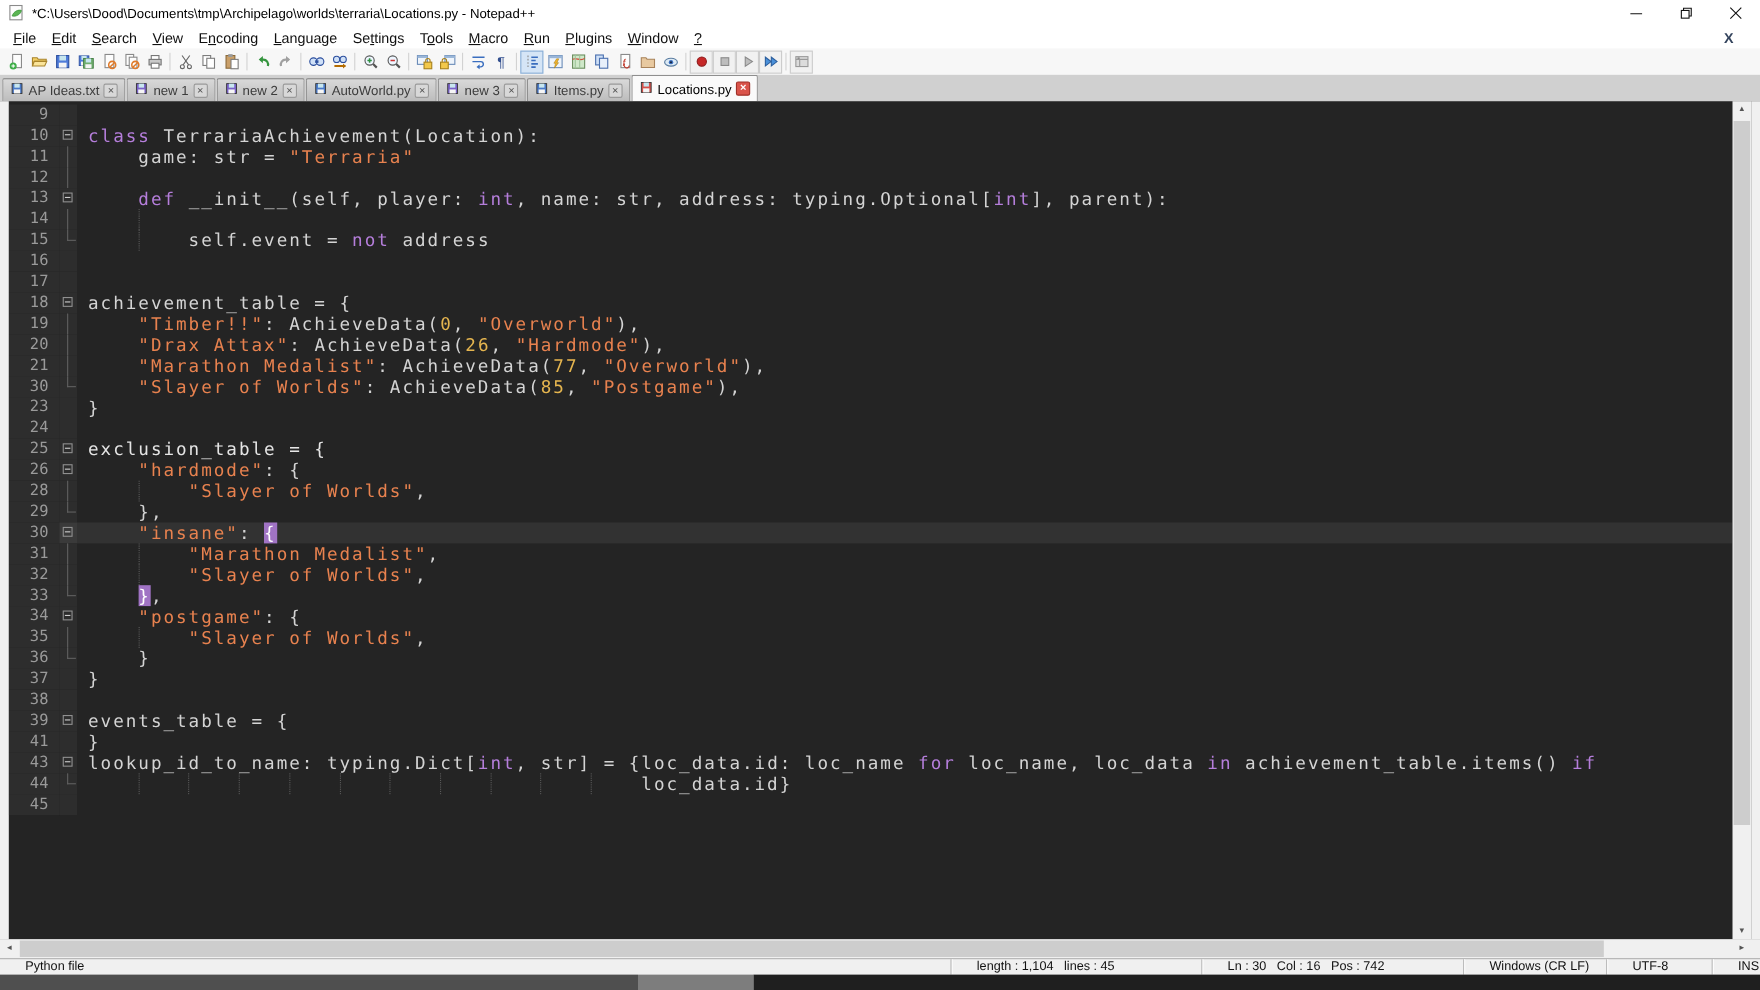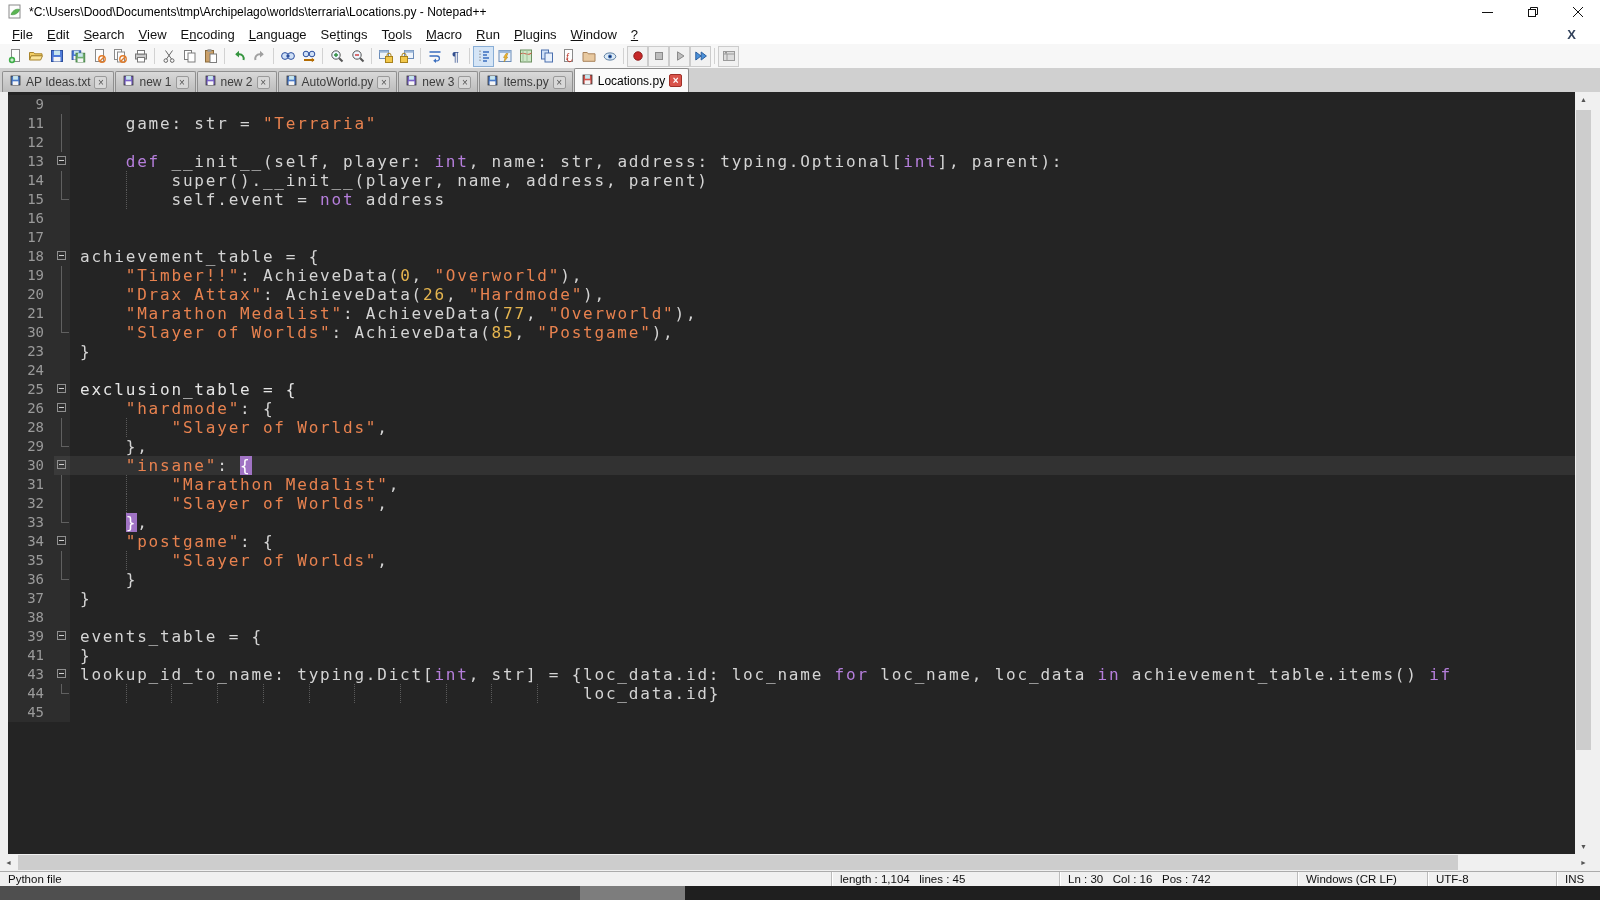--- a/index.html
+++ b/index.html
@@ -57,23 +57,23 @@
   .vs-arrow.bottom { position:absolute; bottom:0; left:0; right:0; }
   .vs-thumb { position:absolute; left:1px; width:15px; top:18px; height:640px; background:#cdcdcd; }
   .hscroll { height:17px; flex:none; background:#f0f0f0; position:relative; font-size:7px; color:#555; }
   .hs-arrow { position:absolute; top:0; width:17px; height:17px; display:flex; align-items:center; justify-content:center; }
   .hs-arrow.left { left:0; }
   .hs-arrow.right { right:8px; }
   .hs-thumb { position:absolute; top:1px; height:15px; left:18px; width:1440px; background:#cdcdcd; }
 
   
   .statusbar { height:15px; flex:none; background:#f0f0f0; border-top:1px solid #ababab; display:flex; align-items:center; font-size:11.5px; color:#111; }
-  .sb-sec { white-space:pre; padding-left:8px; height:100%; display:flex; align-items:center; border-left:1px solid #bcbcbc; box-shadow:inset 1px 0 0 #fff; }
+  .sb-sec { white-space:pre; padding-left:23px; height:100%; display:flex; align-items:center; border-left:1px solid #bcbcbc; box-shadow:inset 1px 0 0 #fff; }
   .sb-sec.first { border-left:none; box-shadow:none; flex:1; }
-  .sb-size { width:228px; } .sb-pos { width:238px; } .sb-eol { width:130px; } .sb-enc { width:129px; } .sb-ins { width:44px; }
+  .sb-size { width:228px; } .sb-pos { width:238px; } .sb-eol { width:130px; } .sb-enc { width:96px; } .sb-ins { width:44px; }
 
   
   .bottom-strip { height:14px; flex:none; display:flex; }
   .bs-a { width:580px; background:#4f4f4f; }
   .bs-b { width:105px; background:#7d7d7d; }
   .bs-c { flex:1; background:#1f1f1f; }
 </style>
 </head>
 <body>
 
@@ -425,20 +425,29 @@
 
   <div class="editor-row">
     <div class="edge-strip"></div>
     <div class="code-wrap" id="code">
         <div class="code-line">
           <span class="ln">9</span>
           <span class="fold"></span>
           <span class="txt"></span>
         </div>
         <div class="code-line">
+          <span class="ln">10</span>
+          <span class="fold">
+            <span class="f-box">
+              <span class="f-minus"></span>
+            </span>
+          </span>
+          <span class="txt"><span style="color: rgb(181, 126, 219);">class</span><span style="color: rgb(212, 212, 212);"> TerrariaAchievement(Location):</span></span>
+        </div>
+        <div class="code-line">
           <span class="ln">11</span>
           <span class="fold">
             <span class="f-line"></span>
           </span>
           <span class="txt"><span style="color: rgb(212, 212, 212);">    game: str = </span><span style="color: rgb(232, 130, 79);">"Terraria"</span></span>
         </div>
         <div class="code-line">
           <span class="ln">12</span>
           <span class="fold">
             <span class="f-line"></span>
@@ -452,21 +461,21 @@
               <span class="f-minus"></span>
             </span>
           </span>
           <span class="txt"><span style="color: rgb(212, 212, 212);">    </span><span style="color: rgb(181, 126, 219);">def</span><span style="color: rgb(212, 212, 212);"> __init__(self, player: </span><span style="color: rgb(181, 126, 219);">int</span><span style="color: rgb(212, 212, 212);">, name: str, address: typing.Optional[</span><span style="color: rgb(181, 126, 219);">int</span><span style="color: rgb(212, 212, 212);">], parent):</span></span>
         </div>
         <div class="code-line">
           <span class="ln">14</span>
           <span class="fold">
             <span class="f-line"></span>
           </span>
-          <span class="txt"><span class="guide" style="left: 55.72px;"></span><span style="color: rgb(212, 212, 212);">        super().__init__(player, name, address, parent)</span></span>
+          <span class="txt"><span class="guide" style="left: 55.72px;"></span></span>
         </div>
         <div class="code-line">
           <span class="ln">15</span>
           <span class="fold">
             <span class="f-vhalf"></span>
             <span class="f-horiz"></span>
           </span>
           <span class="txt"><span class="guide" style="left: 55.72px;"></span><span style="color: rgb(212, 212, 212);">        self.event = </span><span style="color: rgb(181, 126, 219);">not</span><span style="color: rgb(212, 212, 212);"> address</span></span>
         </div>
         <div class="code-line">

